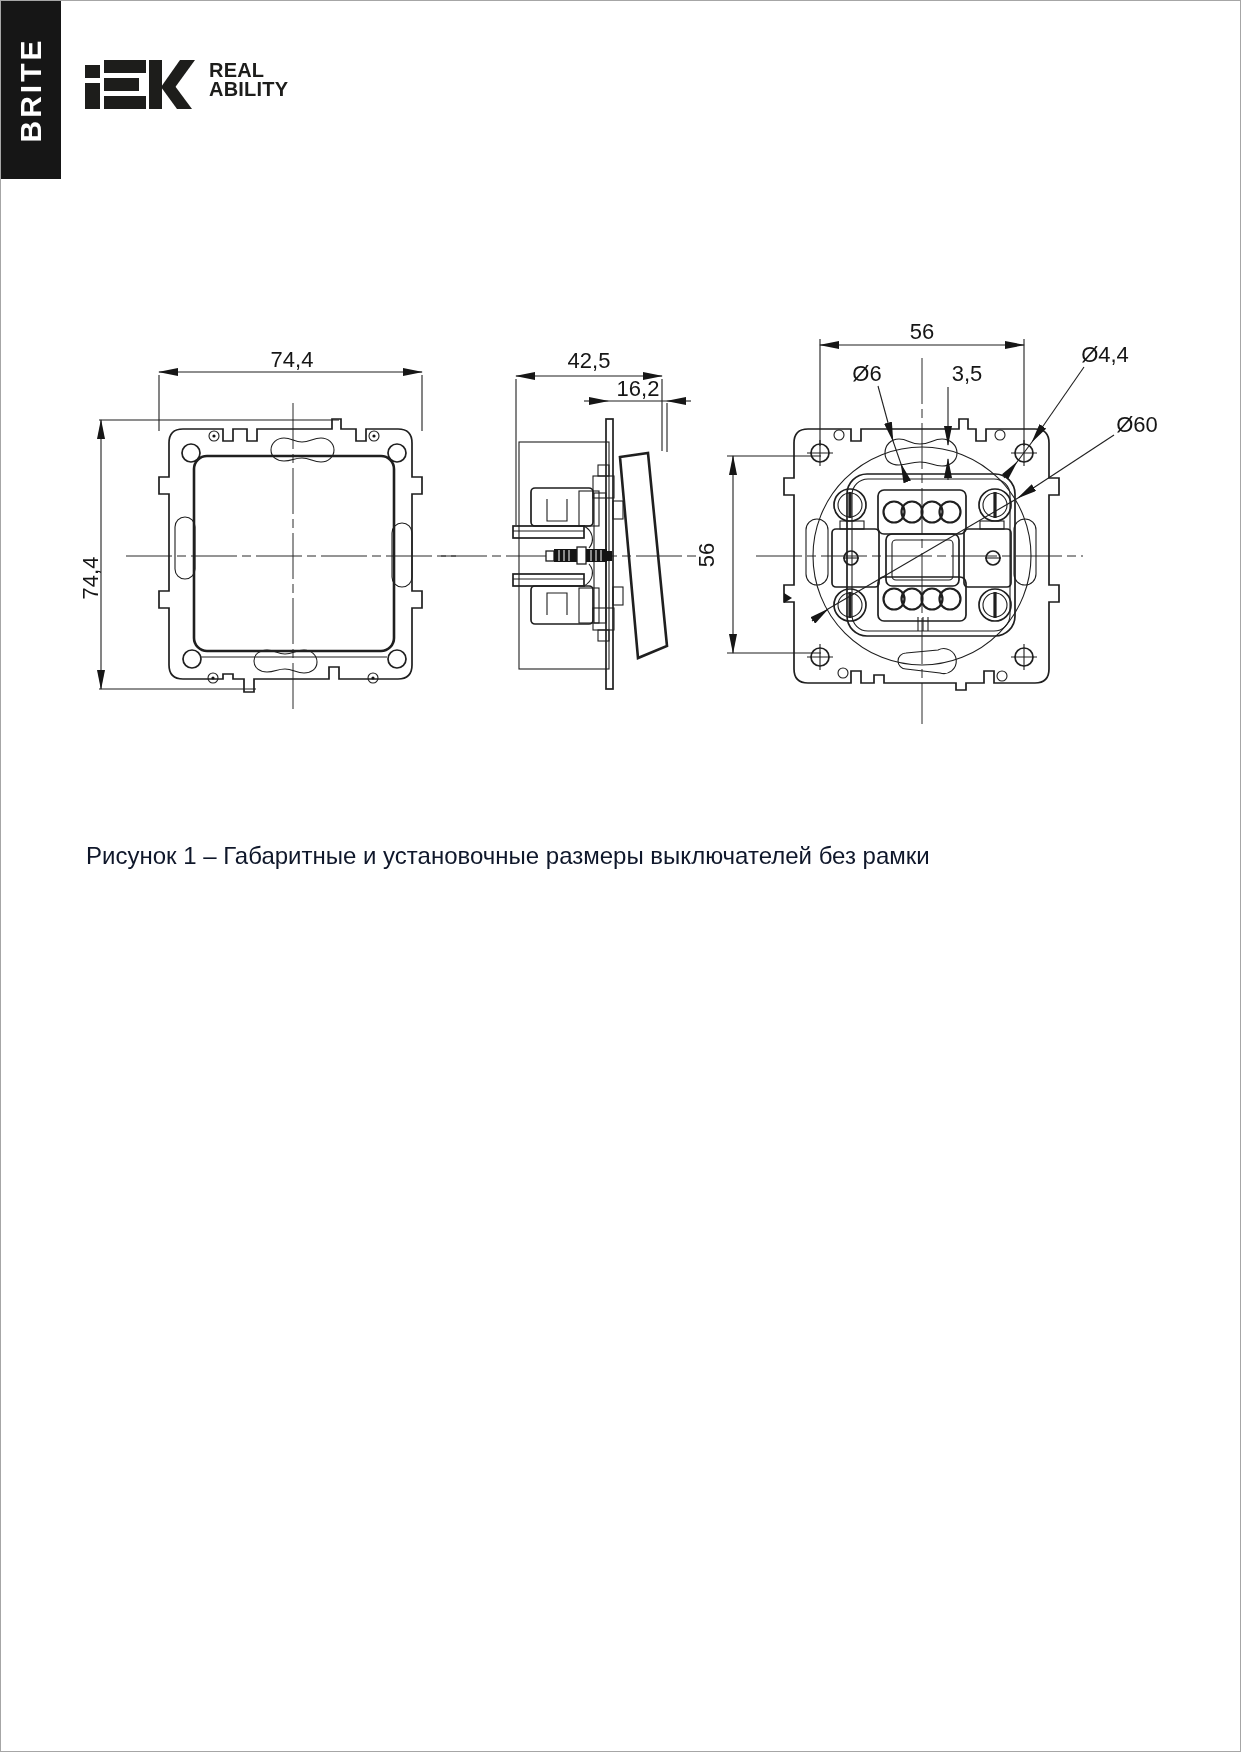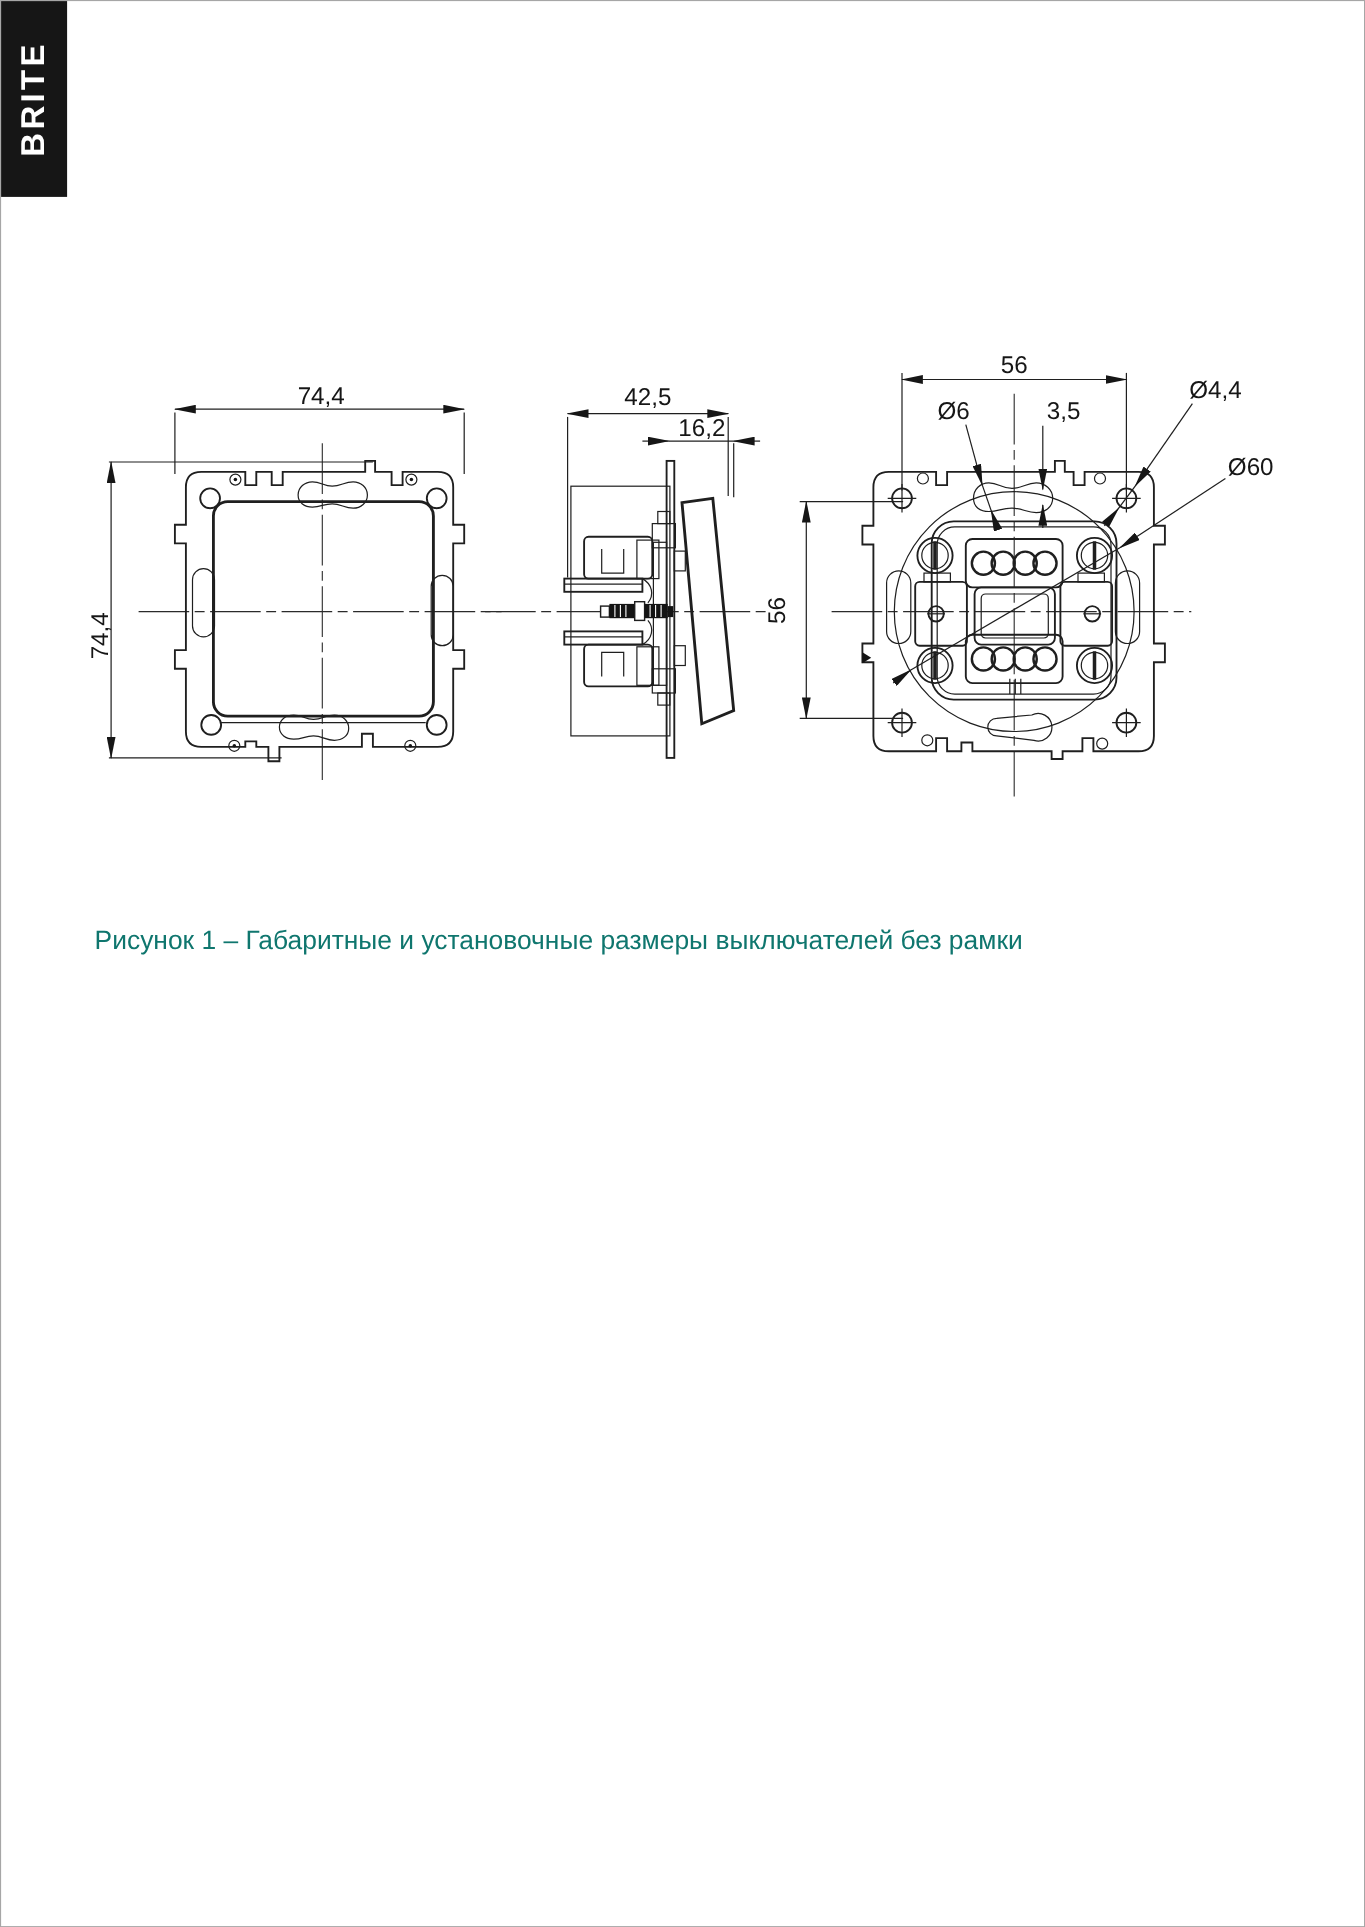--- a/index.html
+++ b/index.html
@@ -35,32 +35,49 @@
   .drawing .med{stroke:#1f1f1f;stroke-width:1.7;fill:none;}
   .drawing .bold{stroke:#1f1f1f;stroke-width:2.6;fill:none;}
   .drawing .b2{stroke:#1f1f1f;stroke-width:2.2;fill:none;}
   .drawing .cl{stroke:#2b2b2b;stroke-width:1;fill:none;stroke-dasharray:46 5 9 5;}
   .drawing .dim{stroke:#1f1f1f;stroke-width:1.1;fill:none;}
   .drawing .blk{fill:#141414;stroke:none;}
   .drawing .wht{fill:#ffffff;stroke:#1f1f1f;stroke-width:1.3;}
   .drawing text{font-family:"Liberation Sans", sans-serif;font-size:22px;fill:#161616;}
   .caption{
     position:absolute;left:85px;top:841px;
-    font-size:24px;color:#0f766e;white-space:nowrap;
+    font-size:24px;color:#0f172a;white-space:nowrap;
   }
 </style>
 </head>
 <body>
 
 <div class="page">
 
   <div class="banner">
     <span class="banner-text">BRITE</span>
   </div>
 
+  <div class="logo">
+    <span class="sr">iEK</span>
+    <svg class="logo-mark" viewBox="84 59 113 49">
+      <rect x="84" y="64" width="15" height="13"></rect>
+      <rect x="84" y="82" width="15" height="26"></rect>
+      <rect x="103" y="59" width="42" height="13"></rect>
+      <rect x="103" y="77" width="35" height="13"></rect>
+      <rect x="103" y="95" width="42" height="13"></rect>
+      <rect x="148" y="59" width="13" height="49"></rect>
+      <polygon points="160,86 179,59 194,59 170,92"></polygon>
+      <polygon points="160,86 171,81 191,108 176,108"></polygon>
+    </svg>
+    <div class="tagline">
+      <div>REAL</div>
+      <div>ABILITY</div>
+    </div>
+  </div>
 
   <svg class="drawing" viewBox="0 0 1241 1752">
     <defs>
       <marker id="ah" markerUnits="userSpaceOnUse" markerWidth="20" markerHeight="8" viewBox="0 0 20 8" refX="19" refY="4" orient="auto-start-reverse">
         <path d="M0,0 L20,4 L0,8 Z" fill="#161616"></path>
       </marker>
     </defs>
 
     <g>
 

